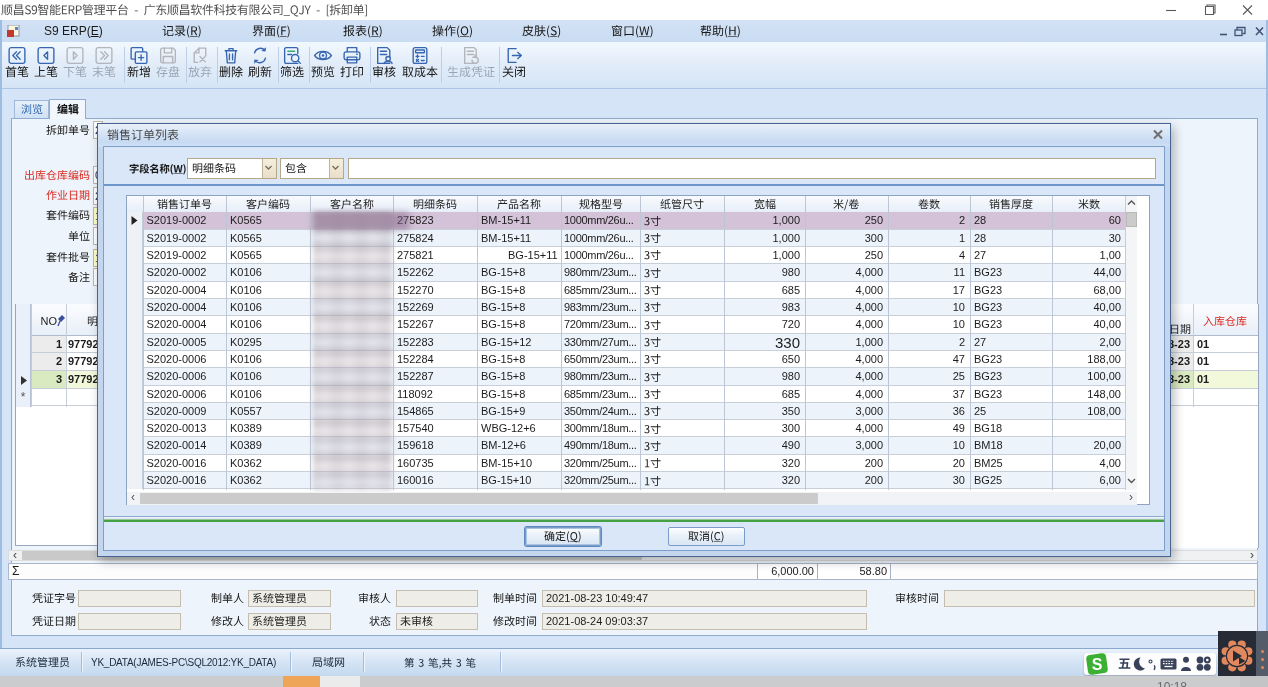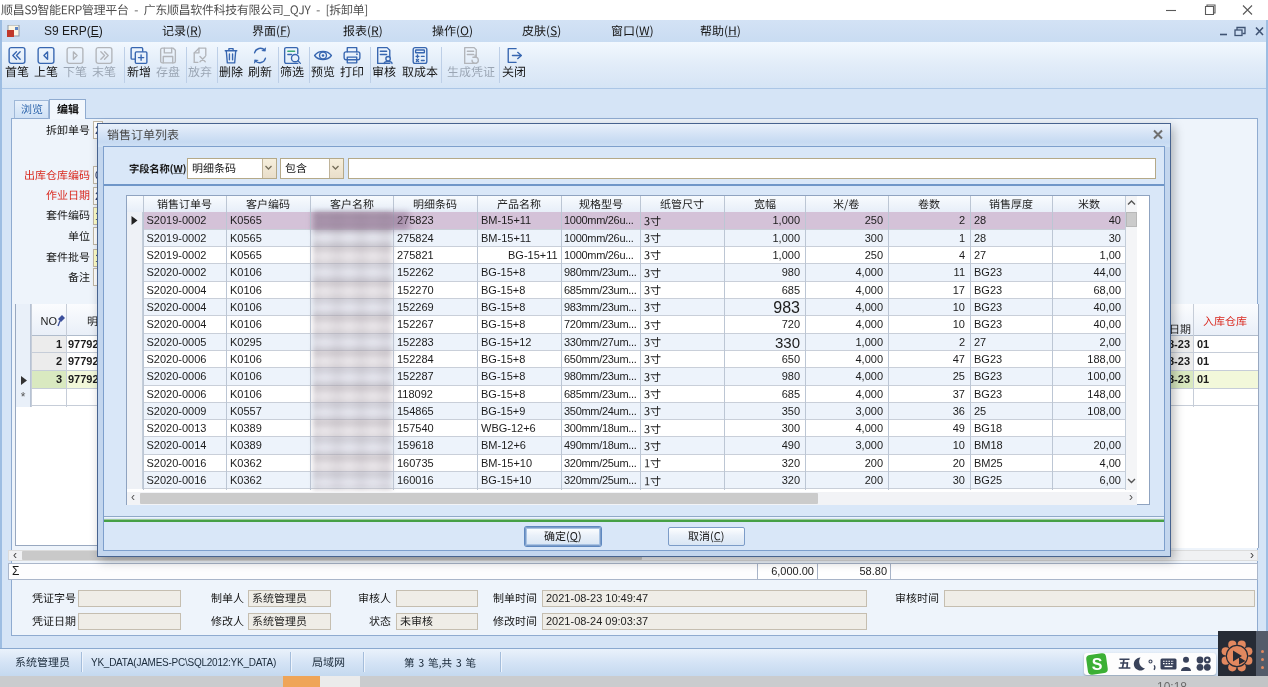--- a/index.html
+++ b/index.html
@@ -1016,21 +1016,21 @@
 <svg class="a" style="left:644.0px;top:213.81px;" width="17.1" height="14.3" fill="#1c1c1c">
     <g transform="translate(0,11.22) scale(0.01100,-0.01100)">
       <use href="#g121" x="0"></use>
       <use href="#g149" x="555"></use>
     </g>
   </svg>
 <div class="a" style="left:724px;top:212.3px;width:76px;height:17.32px;line-height:17.32px;font-size:11px;color:#1c1c1c;text-align:right;">1,000</div>
 <div class="a" style="left:805px;top:212.3px;width:78px;height:17.32px;line-height:17.32px;font-size:11px;color:#1c1c1c;text-align:right;">250</div>
 <div class="a" style="left:888px;top:212.3px;width:77px;height:17.32px;line-height:17.32px;font-size:11px;color:#1c1c1c;text-align:right;">2</div>
 <div class="a" style="left:974px;top:212.3px;width:70px;height:17.32px;line-height:17.32px;font-size:11px;color:#1c1c1c;text-align:left;">28</div>
-<div class="a" style="left:1052px;top:212.3px;width:69px;height:17.32px;line-height:17.32px;font-size:11px;color:#1c1c1c;text-align:right;">40</div>
+<div class="a" style="left:1052px;top:212.3px;width:69px;height:17.32px;line-height:17.32px;font-size:11px;color:#1c1c1c;text-align:right;">60</div>
 <div class="a" style="left:127px;top:229.62px;width:1010px;height:17.32px;background:#edf3fb;"></div>
 <div class="a" style="left:127px;top:245.94px;width:1010px;height:1px;background:#c9cfd9;"></div>
 <div class="a" style="left:146.5px;top:229.62px;width:70px;height:17.32px;line-height:17.32px;font-size:11px;color:#1c1c1c;text-align:left;">S2019-0002</div>
 <div class="a" style="left:230px;top:229.62px;width:70px;height:17.32px;line-height:17.32px;font-size:11px;color:#1c1c1c;text-align:left;">K0565</div>
 <div class="a" style="left:397px;top:229.62px;width:70px;height:17.32px;line-height:17.32px;font-size:11px;color:#1c1c1c;text-align:left;">275824</div>
 <div class="a" style="left:481px;top:229.62px;width:78px;height:17.32px;line-height:17.32px;font-size:11px;color:#1c1c1c;text-align:left;">BM-15+11</div>
 <div class="a" style="left:564px;top:229.62px;width:76px;height:17.32px;line-height:17.32px;font-size:11px;color:#1c1c1c;text-align:left;letter-spacing:-0.3px;overflow:hidden;white-space:nowrap;">1000mm/26u...</div>
 <svg class="a" style="left:644.0px;top:231.13px;" width="17.1" height="14.3" fill="#1c1c1c">
     <g transform="translate(0,11.22) scale(0.01100,-0.01100)">
       <use href="#g121" x="0"></use>
@@ -1102,21 +1102,21 @@
 <div class="a" style="left:230px;top:298.9px;width:70px;height:17.32px;line-height:17.32px;font-size:11px;color:#1c1c1c;text-align:left;">K0106</div>
 <div class="a" style="left:397px;top:298.9px;width:70px;height:17.32px;line-height:17.32px;font-size:11px;color:#1c1c1c;text-align:left;">152269</div>
 <div class="a" style="left:481px;top:298.9px;width:78px;height:17.32px;line-height:17.32px;font-size:11px;color:#1c1c1c;text-align:left;">BG-15+8</div>
 <div class="a" style="left:564px;top:298.9px;width:76px;height:17.32px;line-height:17.32px;font-size:11px;color:#1c1c1c;text-align:left;letter-spacing:-0.3px;overflow:hidden;white-space:nowrap;">983mm/23um...</div>
 <svg class="a" style="left:644.0px;top:300.41px;" width="17.1" height="14.3" fill="#1c1c1c">
     <g transform="translate(0,11.22) scale(0.01100,-0.01100)">
       <use href="#g121" x="0"></use>
       <use href="#g149" x="555"></use>
     </g>
   </svg>
-<div class="a" style="left:724px;top:298.9px;width:76px;height:27px;line-height:17.32px;font-size:16px;color:#1c1c1c;text-align:right;">983</div>
+<div class="a" style="left:724px;top:298.9px;width:76px;height:27px;line-height:17.32px;font-size:11px;color:#1c1c1c;text-align:right;">983</div>
 <div class="a" style="left:805px;top:298.9px;width:78px;height:17.32px;line-height:17.32px;font-size:11px;color:#1c1c1c;text-align:right;">4,000</div>
 <div class="a" style="left:888px;top:298.9px;width:77px;height:17.32px;line-height:17.32px;font-size:11px;color:#1c1c1c;text-align:right;">10</div>
 <div class="a" style="left:974px;top:298.9px;width:70px;height:17.32px;line-height:17.32px;font-size:11px;color:#1c1c1c;text-align:left;">BG23</div>
 <div class="a" style="left:1052px;top:298.9px;width:69px;height:17.32px;line-height:17.32px;font-size:11px;color:#1c1c1c;text-align:right;">40,00</div>
 <div class="a" style="left:127px;top:316.22px;width:1010px;height:17.32px;background:#ffffff;"></div>
 <div class="a" style="left:127px;top:332.54px;width:1010px;height:1px;background:#c9cfd9;"></div>
 <div class="a" style="left:146.5px;top:316.22px;width:70px;height:17.32px;line-height:17.32px;font-size:11px;color:#1c1c1c;text-align:left;">S2020-0004</div>
 <div class="a" style="left:230px;top:316.22px;width:70px;height:17.32px;line-height:17.32px;font-size:11px;color:#1c1c1c;text-align:left;">K0106</div>
 <div class="a" style="left:397px;top:316.22px;width:70px;height:17.32px;line-height:17.32px;font-size:11px;color:#1c1c1c;text-align:left;">152267</div>
 <div class="a" style="left:481px;top:316.22px;width:78px;height:17.32px;line-height:17.32px;font-size:11px;color:#1c1c1c;text-align:left;">BG-15+8</div>

